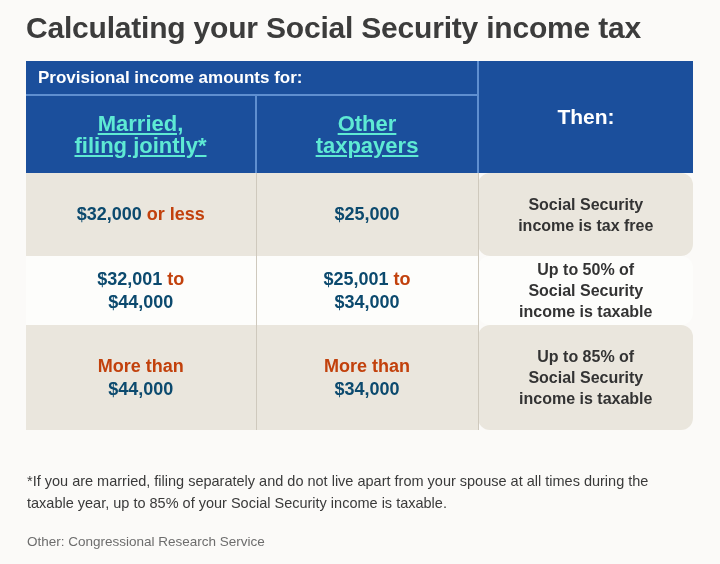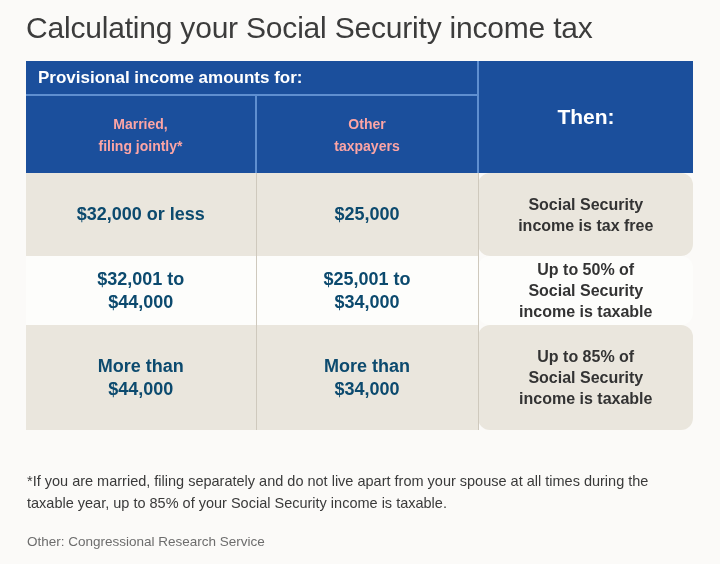--- a/index.html
+++ b/index.html
@@ -24,21 +24,21 @@
   }
 
   
   .title {
     position: absolute;
     left: 26px;
     top: 8px;
     width: 670px;
     font-size: 30px;
     line-height: 40px;
-    font-weight: 400;
+    font-weight: 700;
     color: #3c3c3c;
     letter-spacing: -0.2px;
     white-space: nowrap;
   }
 
   
   .table {
     position: absolute;
     left: 26px;
     top: 61px;
@@ -64,25 +64,26 @@
     height: 34px;
     font-size: 17px;
     font-weight: bold;
     text-align: left !important;
     padding-left: 12px !important;
     box-sizing: border-box;
     border-bottom: 2px solid #5f8fd0;
   }
   .hdr-sub {
     background: #1b4f9c;
-    color: #fca5a5;
+    color: #5eead4;
     height: 77px;
-    font-size: 14px;
+    font-size: 22px;
     font-weight: bold;
     line-height: 22px;
+    text-decoration: underline;
   }
   .hdr-sub.divider-r {
     border-right: 2px solid #5f8fd0;
   }
   .hdr-then {
     background: #1b4f9c;
     color: #ffffff;
     font-size: 21px;
     font-weight: bold;
     border-left: 2px solid #5f8fd0;
@@ -100,21 +101,21 @@
   }
   .cell.r1 { height: 83px; }
   .cell.r2 { height: 69px; }
   .cell.r3 { height: 105px; }
 
   .cell.sep-r {
     border-right: 1px solid #cfc9bd;
   }
 
   .blue { color: #0c4a6e; }
-  .gray { color: #0c4a6e; }
+  .gray { color: #c2410c; }
 
   .then-cell {
     font-size: 16px;
     line-height: 21px;
     font-weight: bold;
     color: #333333;
     border-radius: 12px;
   }
 
   

